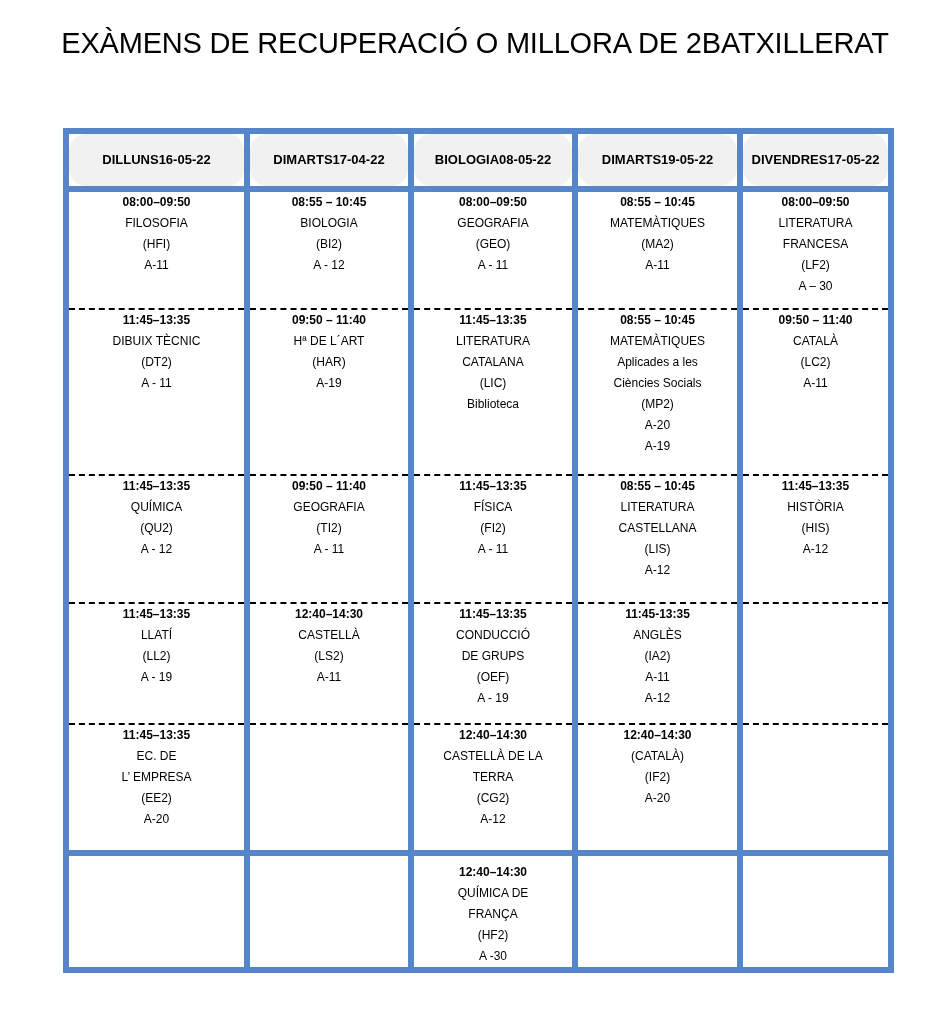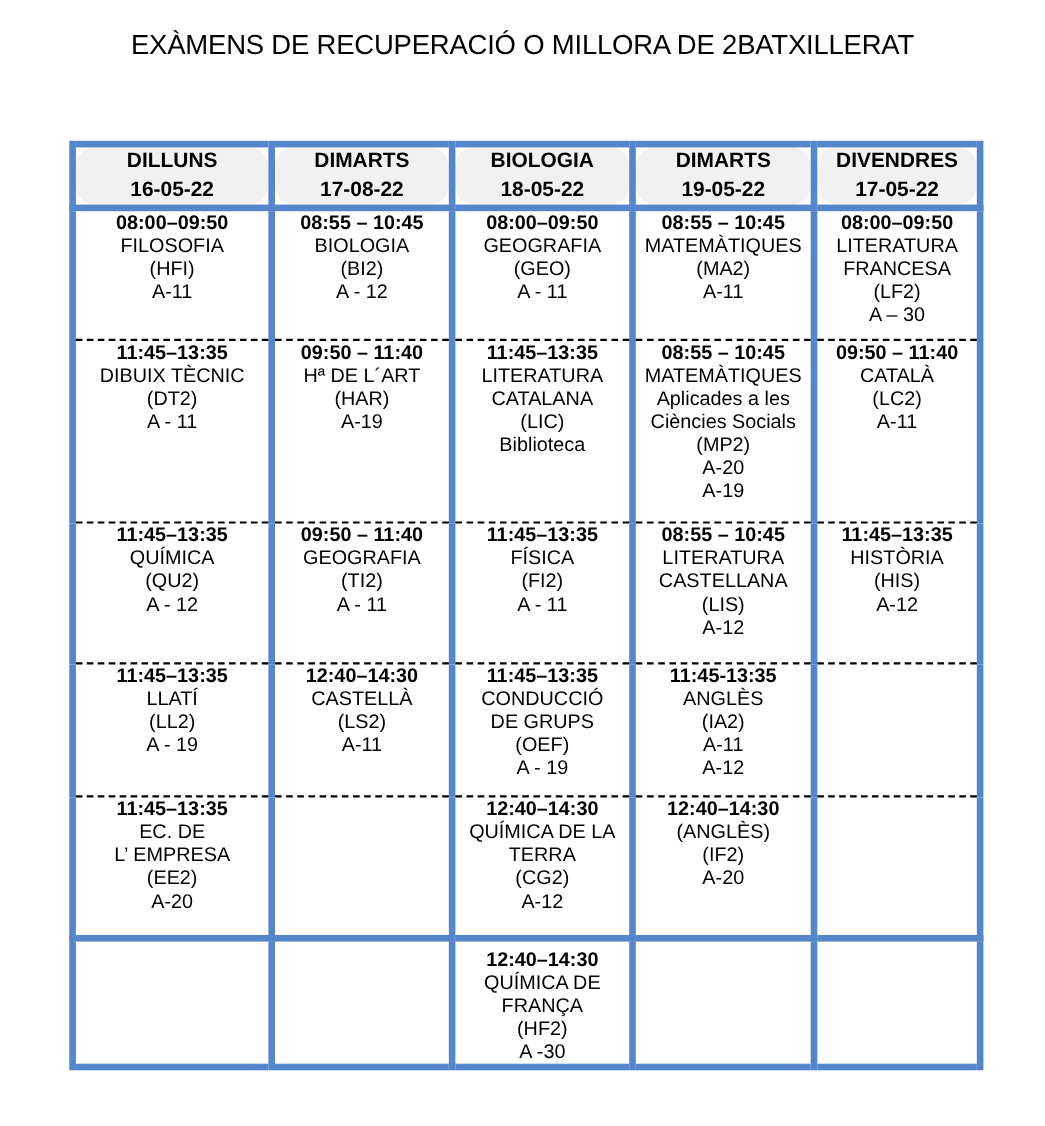--- a/index.html
+++ b/index.html
@@ -6,21 +6,21 @@
   html, body {
     margin: 0; padding: 0;
     width: 950px; height: 1024px;
     background: #ffffff;
     color: #000000;
     font-family: "Liberation Sans", sans-serif;
     position: relative;
   }
   .title {
     margin: 27px 0 0 0;
-    font-size: 25px;
+    font-size: 29px;
     font-weight: normal;
     text-align: center;
     letter-spacing: -0.2px;
     white-space: nowrap;
   }
   table.schedule {
     position: absolute;
     left: 63px; top: 128px;
     width: 825px;
     table-layout: fixed;
@@ -39,30 +39,30 @@
   thead th {
     height: 58px;
     border-bottom: 6px solid var(--border-blue, #5585cb);
     background: #ffffff;
     padding: 2px;
   }
   .hdr-inner {
     background: var(--header-bg, #f1f1f1);
     height: 100%;
     display: flex;
-    flex-direction: column;
+    flex-direction: row;
     align-items: center;
     justify-content: center;
     font-weight: bold;
-    font-size: 19px;
+    font-size: 13px;
     line-height: 1.35;
     border-radius: 17px;
   }
   tbody td {
-    font-size: 18px;
+    font-size: 12px;
     line-height: 21px;
     padding-top: 12px;
   }
   tbody tr.sep-dashed td { border-bottom: 2px dashed #000000; }
   tbody tr.sep-solid  td { border-bottom: 6px solid var(--border-blue, #5585cb); }
   tbody tr.sep-none   td { border-bottom: none; }
   tbody tr:last-child td { padding-top: 6px; }
   .exam-time { font-weight: bold; }
   .exam-line { font-weight: normal; }
 </style>
@@ -83,27 +83,27 @@
       <tr>
         <th>
           <div class="hdr-inner">
             <div>DILLUNS</div>
             <div>16-05-22</div>
           </div>
         </th>
         <th>
           <div class="hdr-inner">
             <div>DIMARTS</div>
-            <div>17-08-22</div>
+            <div>17-04-22</div>
           </div>
         </th>
         <th>
           <div class="hdr-inner">
             <div>BIOLOGIA</div>
-            <div>18-05-22</div>
+            <div>08-05-22</div>
           </div>
         </th>
         <th>
           <div class="hdr-inner">
             <div>DIMARTS</div>
             <div>19-05-22</div>
           </div>
         </th>
         <th>
           <div class="hdr-inner">
@@ -249,28 +249,28 @@
         <td>
           <div class="exam-time">11:45–13:35</div>
           <div class="exam-line">EC. DE</div>
           <div class="exam-line">L’ EMPRESA</div>
           <div class="exam-line">(EE2)</div>
           <div class="exam-line">A-20</div>
         </td>
         <td></td>
         <td>
           <div class="exam-time">12:40–14:30</div>
-          <div class="exam-line">QUÍMICA DE LA</div>
+          <div class="exam-line">CASTELLÀ DE LA</div>
           <div class="exam-line">TERRA</div>
           <div class="exam-line">(CG2)</div>
           <div class="exam-line">A-12</div>
         </td>
         <td>
           <div class="exam-time">12:40–14:30</div>
-          <div class="exam-line">(ANGLÈS)</div>
+          <div class="exam-line">(CATALÀ)</div>
           <div class="exam-line">(IF2)</div>
           <div class="exam-line">A-20</div>
         </td>
         <td></td>
       </tr>
       <tr class="sep-none" style="height: 102px;">
         <td></td>
         <td></td>
         <td>
           <div class="exam-time">12:40–14:30</div>

